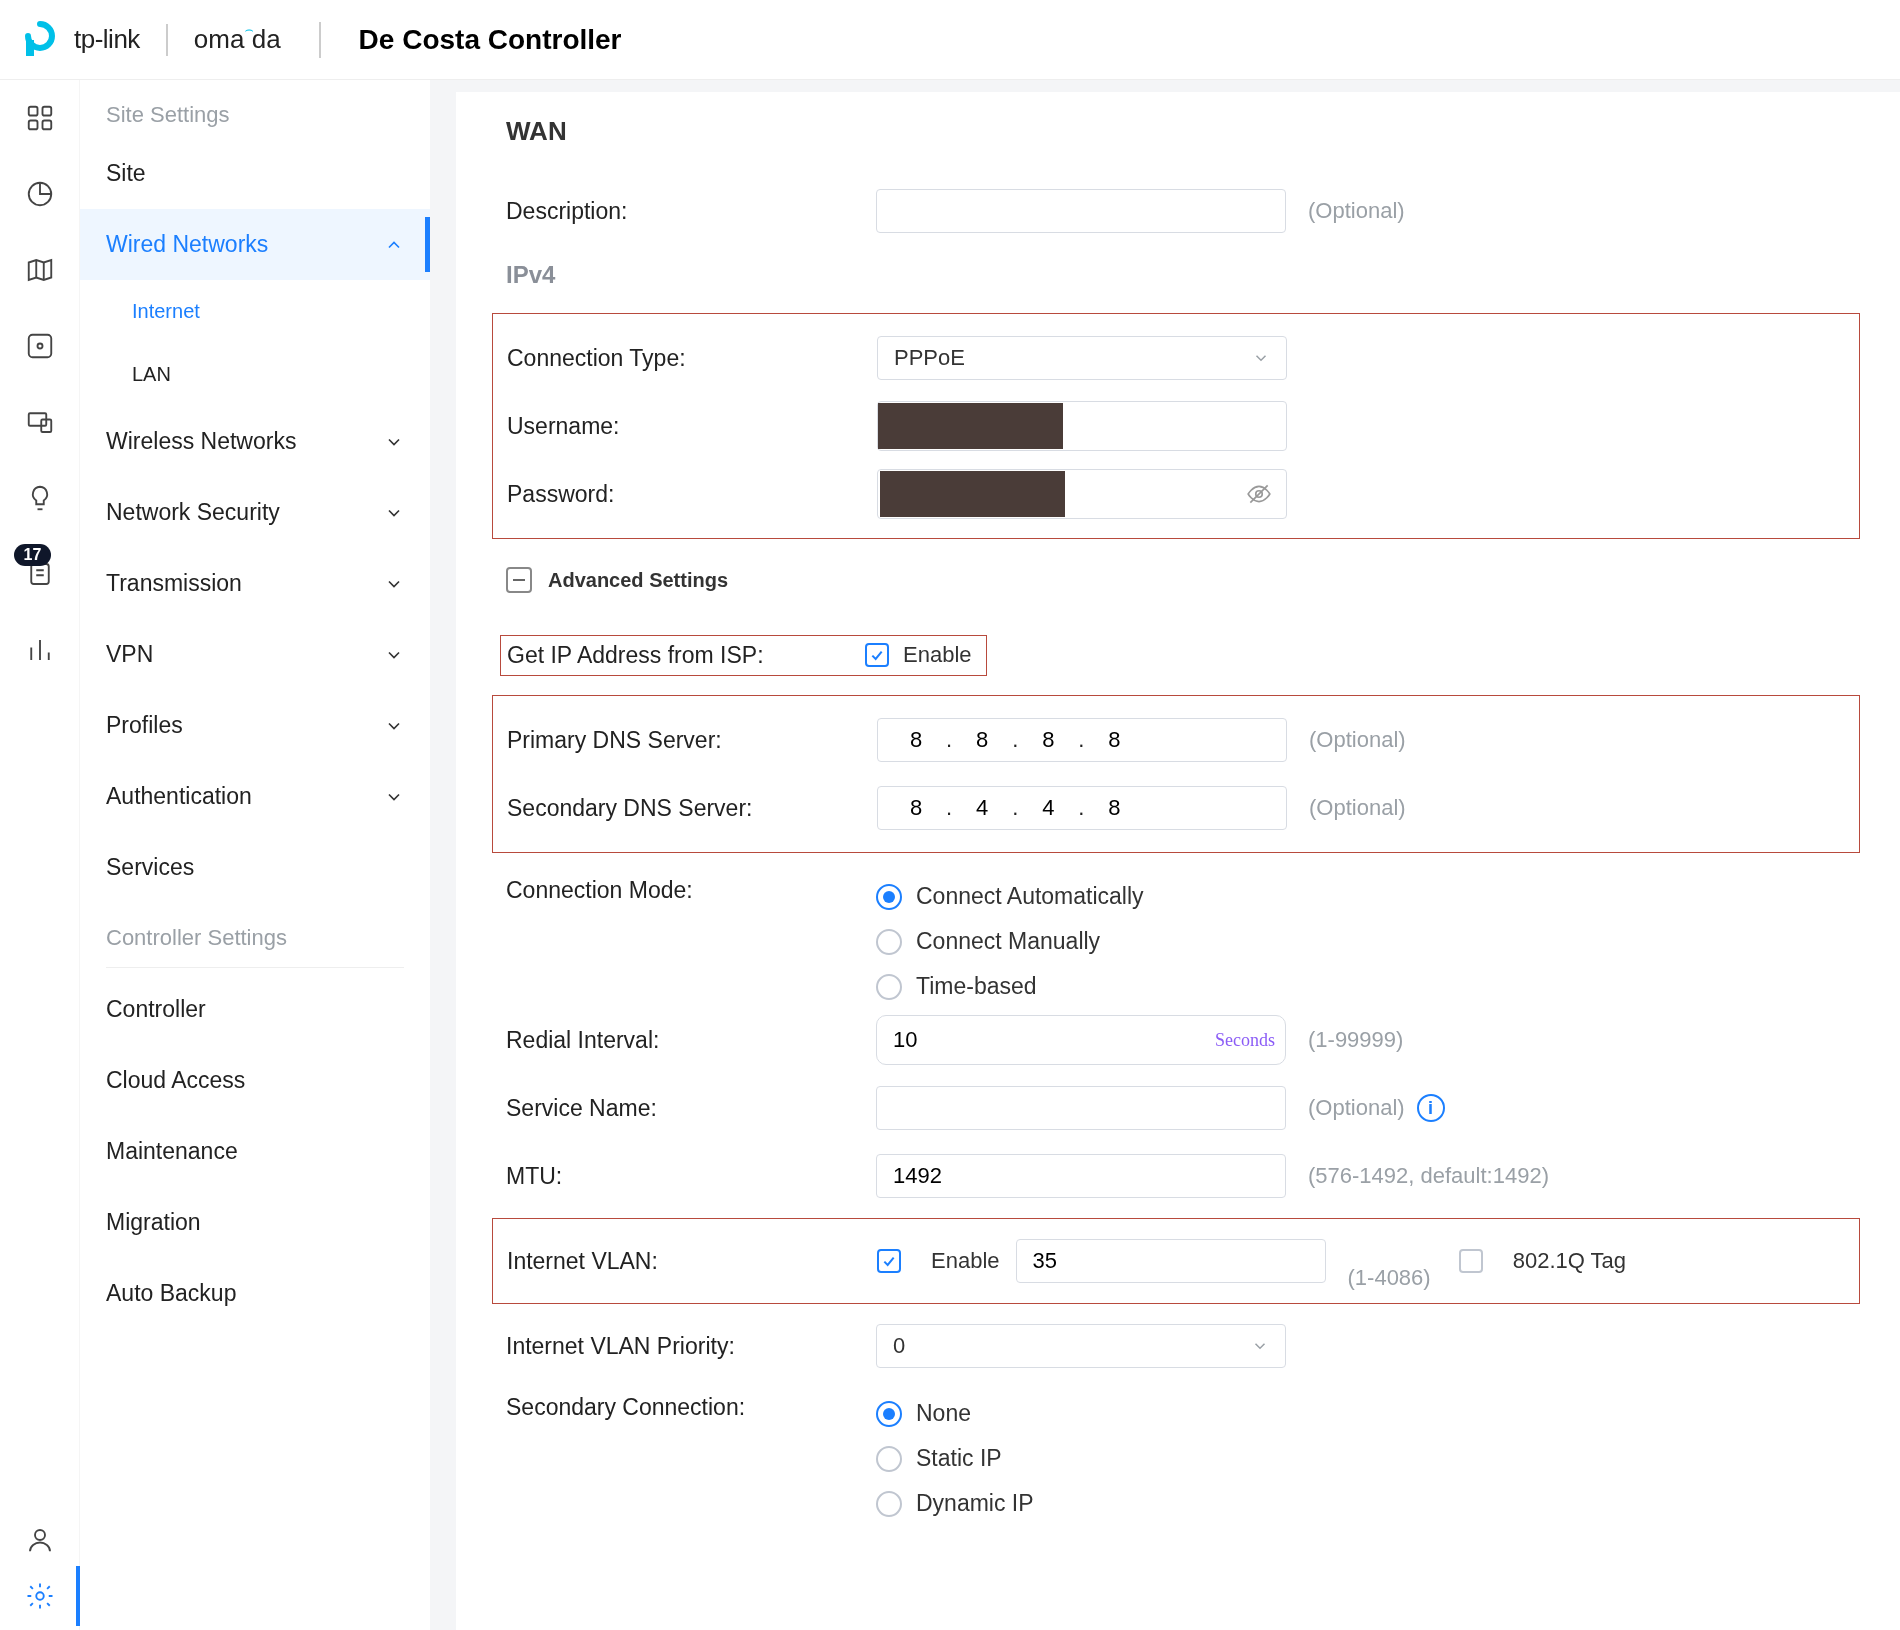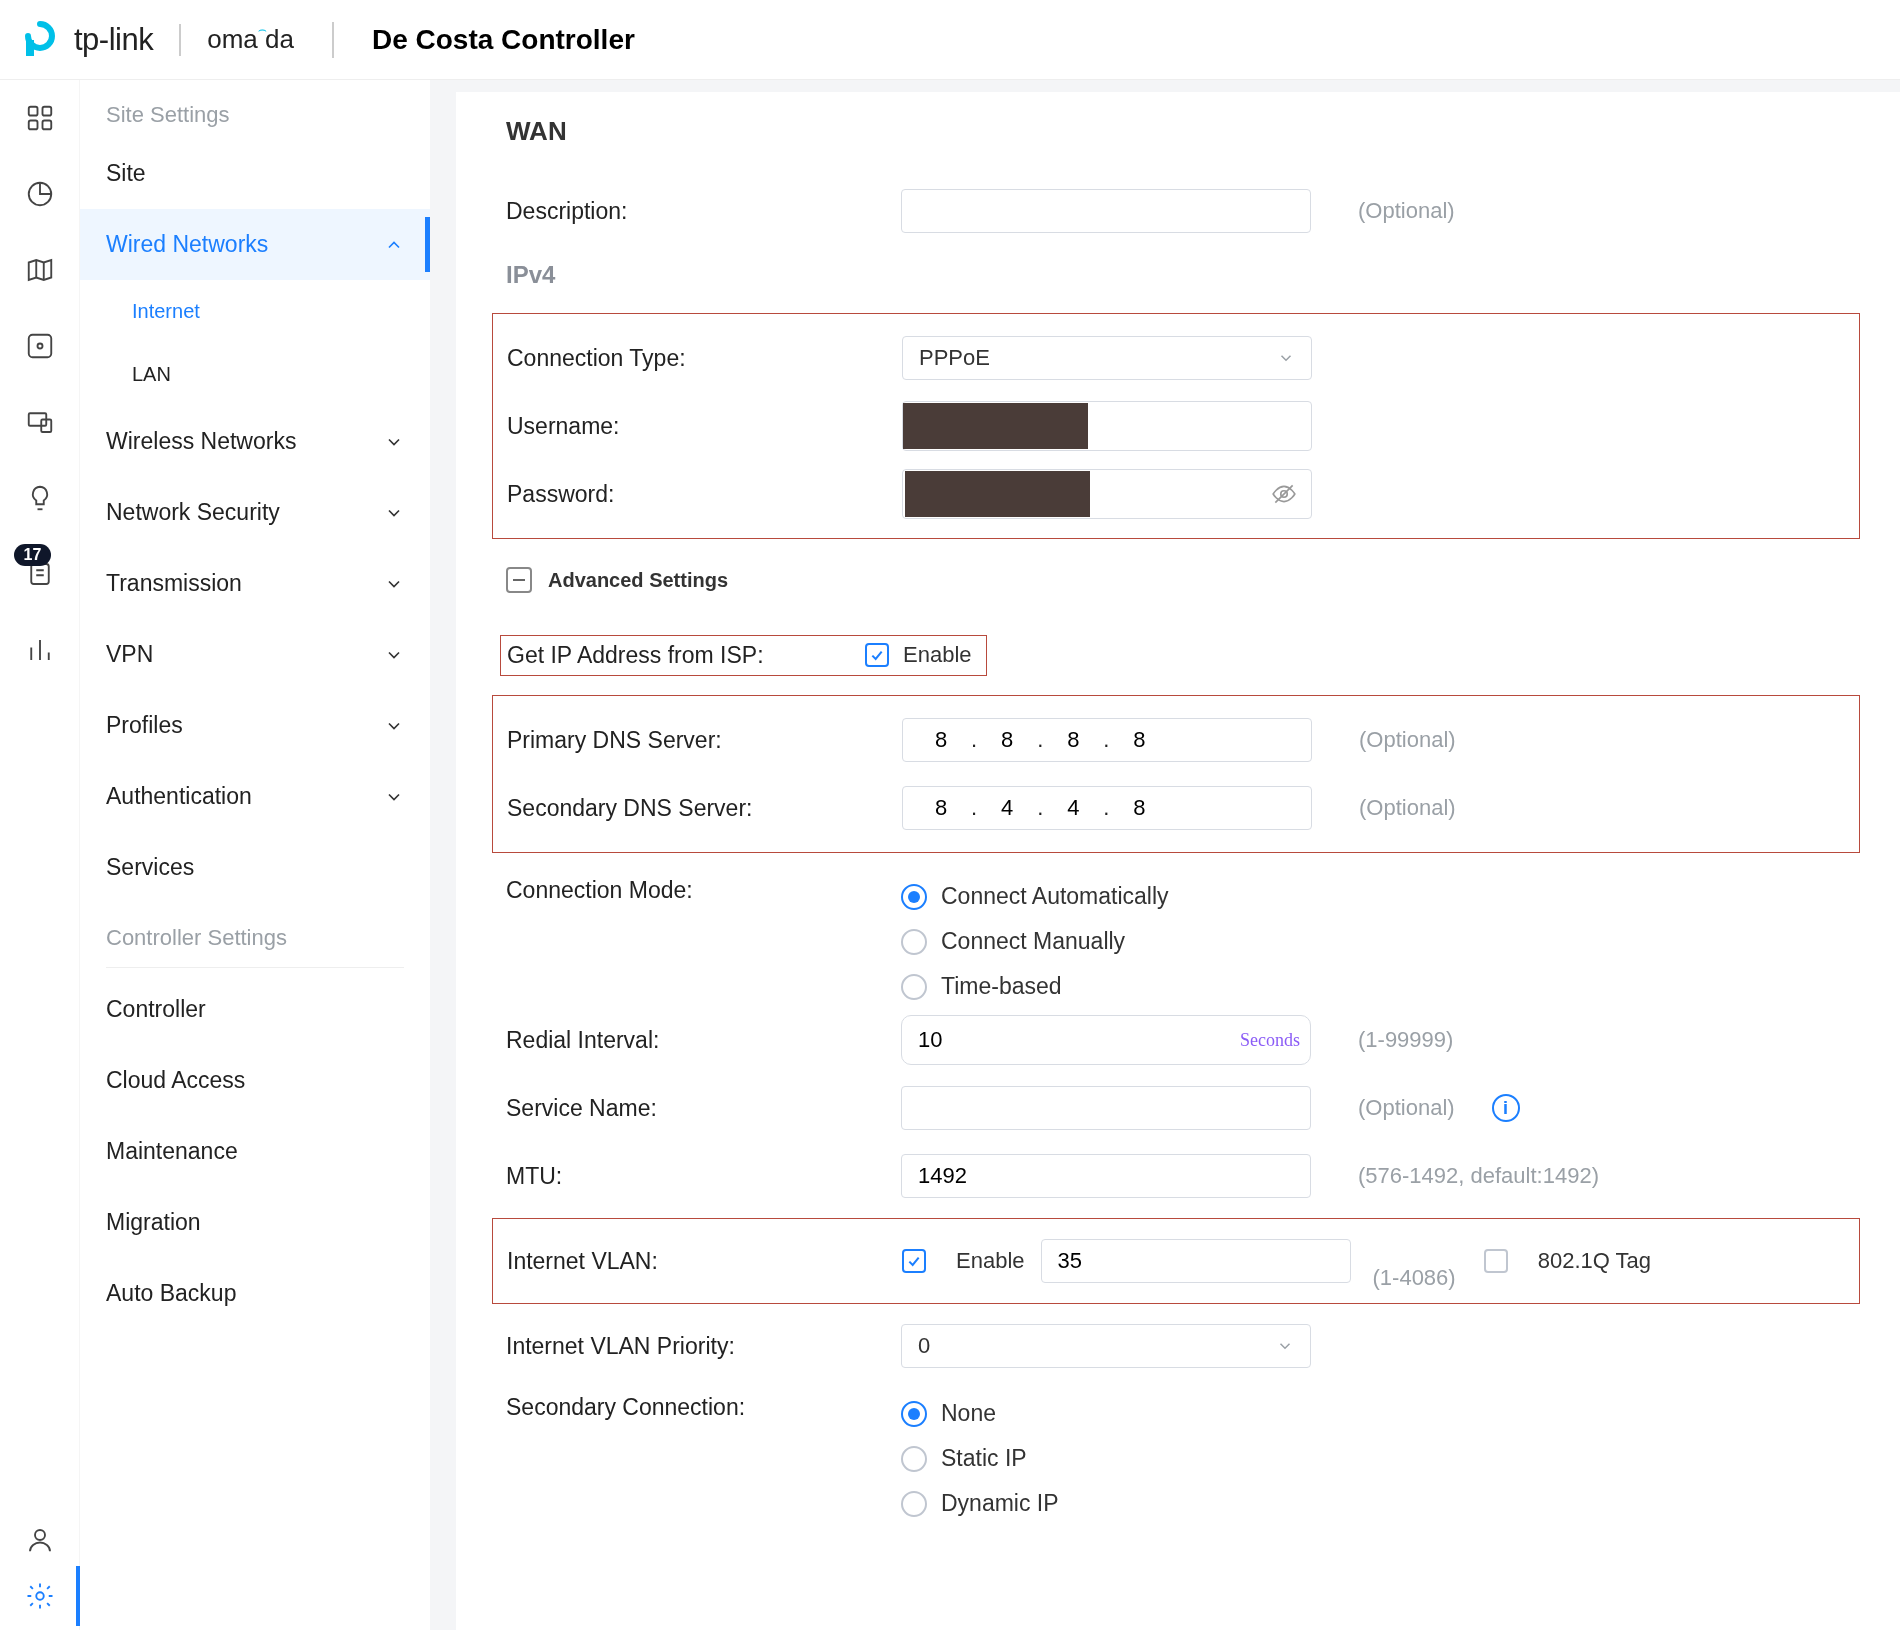--- a/index.html
+++ b/index.html
@@ -1,20 +1,20 @@
 <!DOCTYPE html>
 <html><head>
 <meta charset="utf-8">
 <style>
   * { box-sizing: border-box; margin: 0; padding: 0; }
   html, body { width: 1900px; height: 1630px; font-family: -apple-system, BlinkMacSystemFont, "Segoe UI", Arial, sans-serif; background: #fff; color: #333; font-size: 22px; }
   .header { display: flex; align-items: center; height: 80px; padding: 0 20px; border-bottom: 1px solid #eee; }
   .logo-box { display: flex; align-items: center; gap: 14px; }
   .logo-svg { width: 40px; height: 40px; }
-  .brand1 { font-size: 31px; font-weight: 500; color: #222; letter-spacing: -.5px; }
+  .brand1 { font-size: 26px; font-weight: 500; color: #222; letter-spacing: -.5px; }
   .brand-sep { width: 2px; height: 32px; background: #ccc; margin: 0 12px; }
   .brand2 { font-size: 26px; font-weight: 400; color: #222; display:flex; align-items:center; gap:3px;}
   .omada-dot { color:#00c0e8; font-size:14px; position:relative; top:-14px; left:2px;}
   .brand-sep2 { width: 2px; height: 36px; background: #ccc; margin: 0 24px; }
   .controller-name { font-size: 28px; font-weight: 700; color: #000; }
   .layout { display: flex; height: calc(100% - 80px); }
   .iconbar { width: 80px; display: flex; flex-direction: column; align-items: center; padding-top: 20px; gap: 40px; position: relative; border-right: 1px solid #f5f5f5;}
   .iconbar-end { position:absolute; bottom: 16px; left:0; right:0; display:flex; flex-direction:column; align-items:center; gap:20px;}
   .ic { width: 36px; height: 36px; display:flex; align-items:center; justify-content:center; color:#444; position:relative;}
   .ic svg { width: 30px; height: 30px; stroke: currentColor; fill: none; stroke-width: 1.5; }
@@ -30,21 +30,21 @@
   .sb-sub.active { color:#1b7fff; }
   .sb-hr { height:1px; background:#eee; margin: 6px 26px; }
   .chev { width:20px; height:20px; }
   .content { flex:1; background:#f4f5f7; padding: 12px 0 0 26px;}
   .panel { background:#fff; width: 100%; height: 100%; overflow-y:auto; padding: 24px 40px 40px 50px;}
   .h2 { font-size: 26px; font-weight:700; margin-bottom: 30px; }
   .h3 { font-size: 24px; font-weight:700; color:#8a8f98; margin: 16px 0 24px; }
   .h4 { font-size: 20px; font-weight:700; display:flex; align-items:center; gap:16px; margin: 28px 0;}
   .toggle-box { width:26px;height:26px;border:2px solid #888;border-radius:4px;display:inline-flex;align-items:center;justify-content:center;}
   .toggle-box span{ width:12px;height:2px;background:#666;}
-  .row { display:flex; align-items:center; min-height: 68px; gap: 25px;}
+  .row { display:flex; align-items:center; min-height: 68px;}
   .lbl { width: 370px; font-size:23px; color:#222; flex-shrink:0;}
   .fld { width: 410px; flex-shrink:0;}
   .hint { margin-left: 22px; color:#9aa0a6; font-size:22px; }
   input.text, .select, .ip-wrap { width: 100%; height: 44px; border:1px solid #d8dce3; border-radius:4px; padding: 0 16px; font-size:22px; background:#fff;}
   .select { display:flex; align-items:center; justify-content:space-between; cursor:pointer; user-select:none;}
   .ip-wrap{ display:flex; align-items:center; padding:0 8px;}
   .ip-seg { width:60px; border:none; text-align:center; font-size:22px; outline:none;}
   .ip-dot { color:#222; }
   .redacted { background:#4a3c38; width: 185px; height: 46px;}
   .pwd-wrap { display:flex; align-items:center; border:1px solid #d8dce3; border-radius:4px; height:50px; padding-right:14px;}

